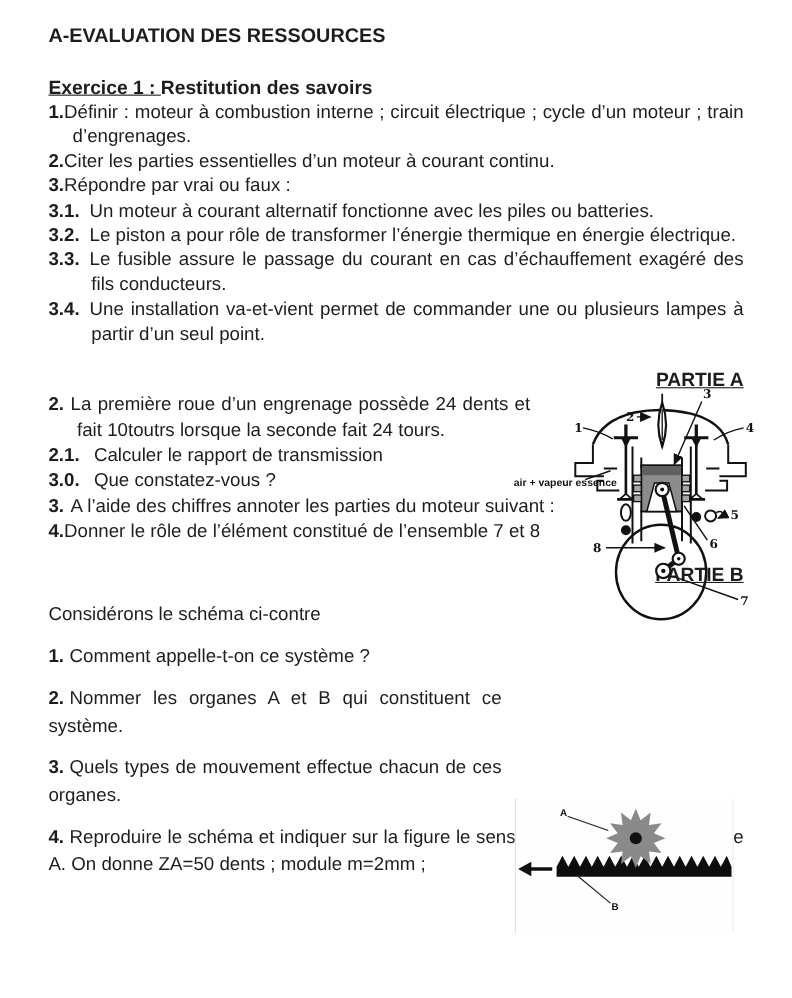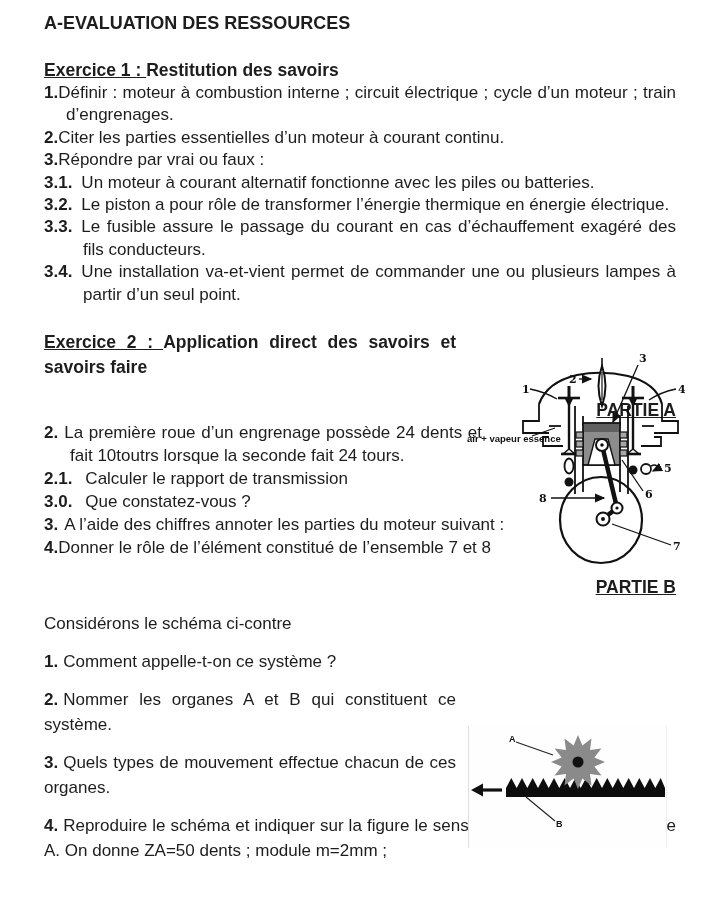--- a/index.html
+++ b/index.html
@@ -1,21 +1,21 @@
 <!DOCTYPE html>
 <html><head>
 <meta charset="utf-8">
 <style>
   html,body{margin:0;padding:0;background:#ffffff;}
   .page{
     position:relative;width:720px;height:907px;overflow:hidden;
     background:#ffffff;color:#1d1d1d;
     font-family:"Liberation Sans","DejaVu Sans",sans-serif;
   }
-  .content{position:absolute;left:44px;top:12px;width:632px;}
+  .content{position:absolute;left:44px;top:21px;width:632px;}
   .doc-title{font-size:18px;font-weight:bold;line-height:23px;margin:0;}
   .ex-head{font-size:17.5px;font-weight:bold;line-height:23px;margin:0;}
   .ex1-head{margin-top:24px;}
   .ex2-head{margin-top:24px;width:412px;text-align:justify;line-height:25px;}
   .u{text-decoration:underline;}
   .part-head{font-size:17.5px;font-weight:bold;text-decoration:underline;margin:0;text-align:right;}
   .partA-head{margin-top:20px;}
   .partB-head{margin-top:18px;}
   p.it{font-size:17px;line-height:22.4px;margin:0;text-align:justify;}
   .pa p.it{line-height:23px;}
@@ -52,21 +52,20 @@
     <p class="ex-head ex1-head"><span class="u">Exercice 1 : </span><span>Restitution des savoirs</span></p>
 
     <p class="it hang22"><span class="num">1.</span><span>Définir : moteur à combustion interne ; circuit électrique ; cycle d’un moteur ; train d’engrenages.</span></p>
     <p class="it hang22"><span class="num">2.</span><span>Citer les parties essentielles d’un moteur à courant continu.</span></p>
     <p class="it hang22"><span class="num">3.</span><span>Répondre par vrai ou faux :</span></p>
     <p class="it hang39"><span class="num">3.1.</span><span>Un moteur à courant alternatif fonctionne avec les piles ou batteries.</span></p>
     <p class="it hang39"><span class="num">3.2.</span><span>Le piston a pour rôle de transformer l’énergie thermique en énergie électrique.</span></p>
     <p class="it hang39"><span class="num">3.3.</span><span>Le fusible assure le passage du courant en cas d’échauffement exagéré des fils conducteurs.</span></p>
     <p class="it hang39"><span class="num">3.4.</span><span>Une installation va-et-vient permet de commander une ou plusieurs lampes à partir d’un seul point.</span></p>
 
-    <p class="ex-head ex2-head"><span class="u">Exercice 2 : </span><span>Application direct des savoirs et savoirs faire</span></p>
 
     <div class="pa">
       <p class="part-head partA-head">PARTIE A</p>
       <p class="it hang26 narrow m2"><span class="num">2.</span><span>La première roue d’un engrenage possède 24 dents et fait 10toutrs lorsque la seconde fait 24 tours.</span></p>
       <p class="it hang44 narrow m4"><span class="num">2.1.</span><span>Calculer le rapport de transmission</span></p>
       <p class="it hang44 narrow m5"><span class="num">3.0.</span><span>Que constatez-vous ?</span></p>
       <p class="it hang26 m4"><span class="num">3.</span><span>A l’aide des chiffres annoter les parties du moteur suivant :</span></p>
       <p class="it hang22"><span class="num">4.</span><span>Donner le rôle de l’élément constitué de l’ensemble 7 et 8</span></p>
     </div>
 

